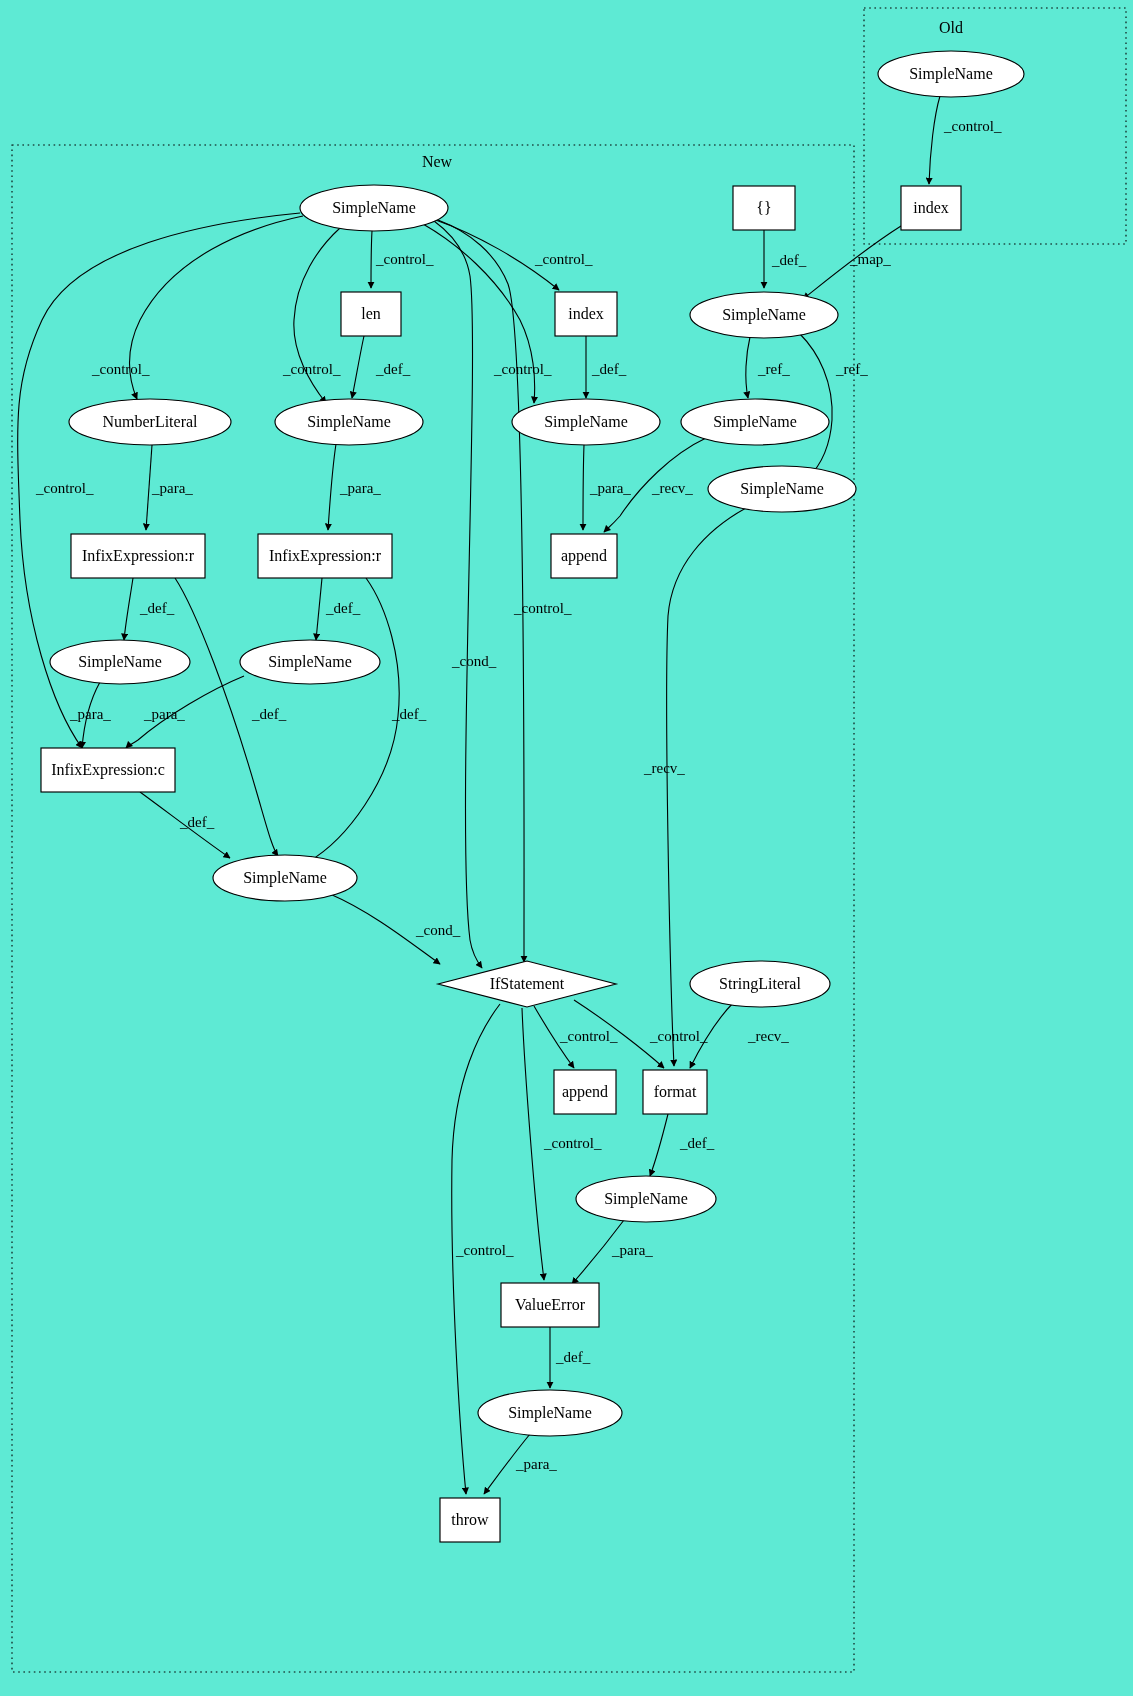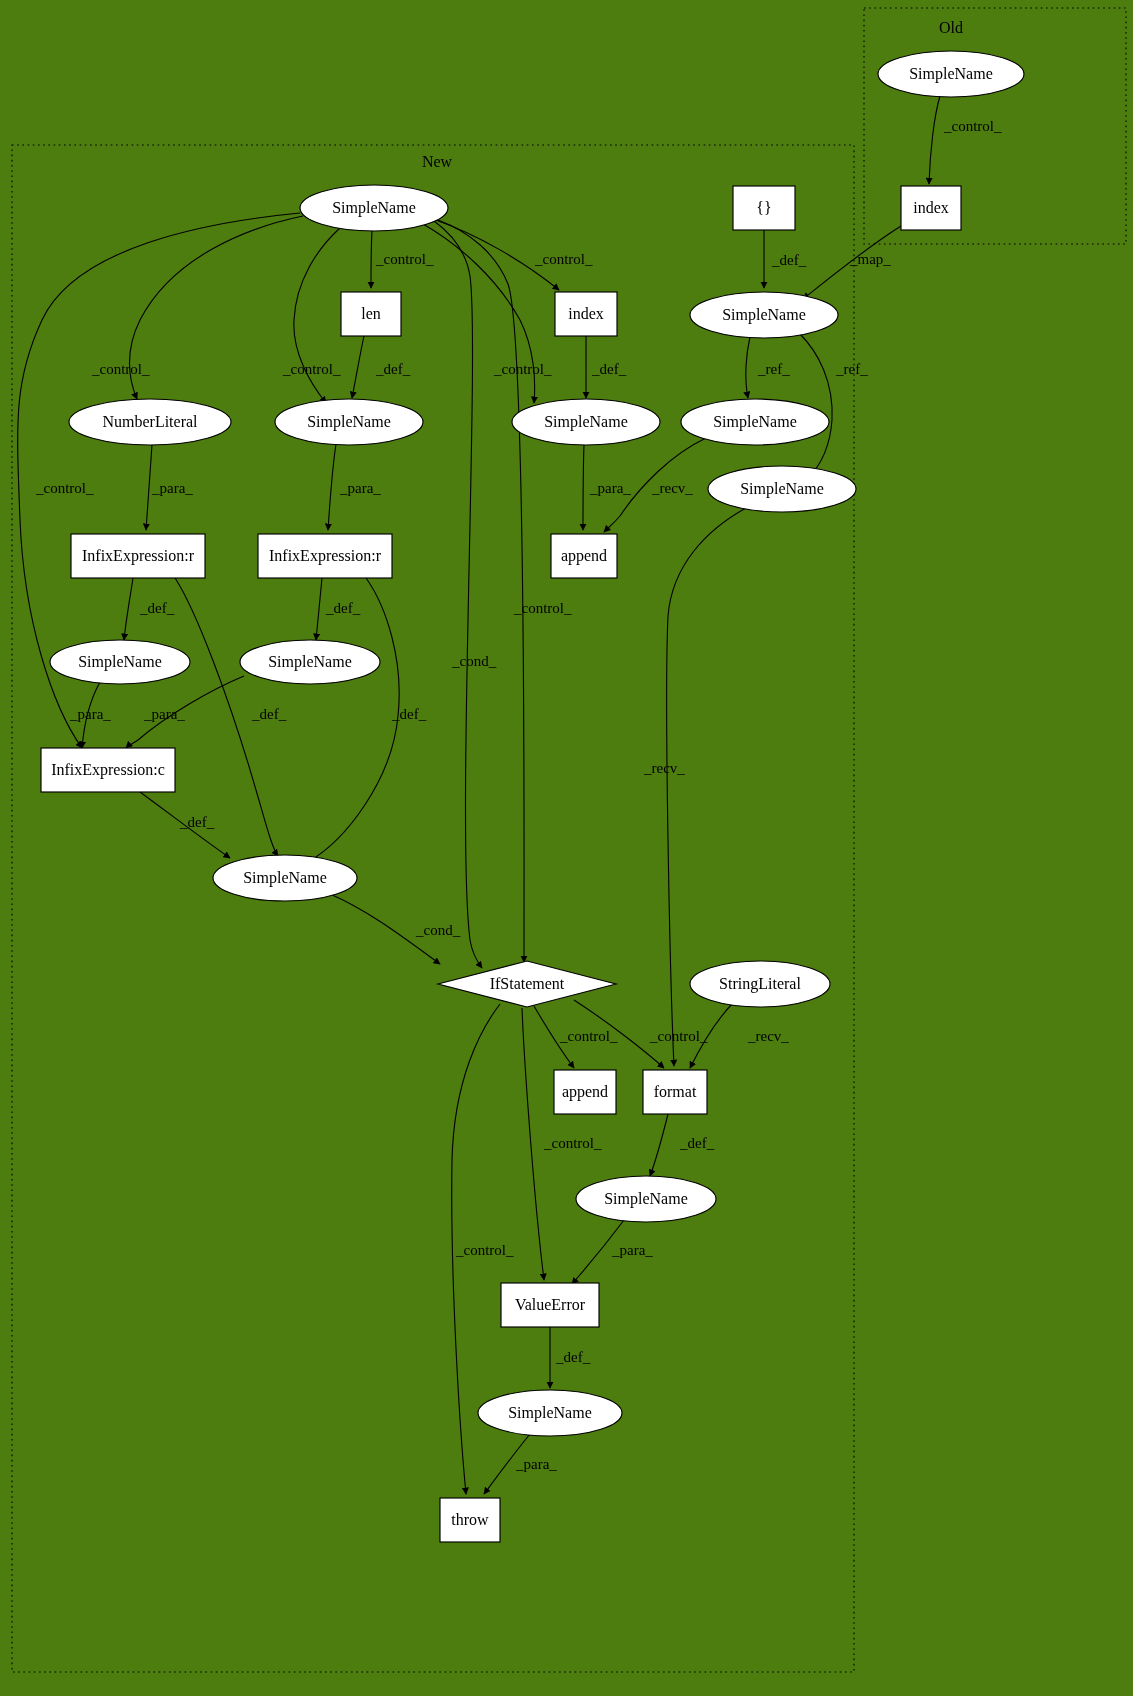--- a/index.html
+++ b/index.html
@@ -1,16 +1,16 @@
 <!DOCTYPE html>
 <html><head>
 <meta charset="utf-8">
 <style>
   html,body{margin:0;padding:0;background:#ffffff;}
-  #stage{position:relative;width:1133px;height:1696px;background:#4d7c0f;
+  #stage{position:relative;width:1133px;height:1696px;background:#5eead4;
          font-family:"Liberation Serif","DejaVu Serif",serif;}
   svg#graph{position:absolute;left:0;top:0;width:1133px;height:1696px;}
   .cluster-rect{fill:none;stroke:#000000;stroke-width:1.1px;stroke-dasharray:1.6,3.6;}
   .cluster-label{font-size:16px;fill:#000000;text-anchor:middle;dominant-baseline:middle;}
   .nd-shape{fill:#ffffff;stroke:#000000;stroke-width:1.15px;}
   .nd-label{font-size:16px;fill:#000000;text-anchor:middle;dominant-baseline:middle;}
   .edge-path{fill:none;stroke:#000000;stroke-width:1.1px;}
   .edge-label{font-size:15px;fill:#000000;text-anchor:start;dominant-baseline:middle;}
 </style>
 </head>

